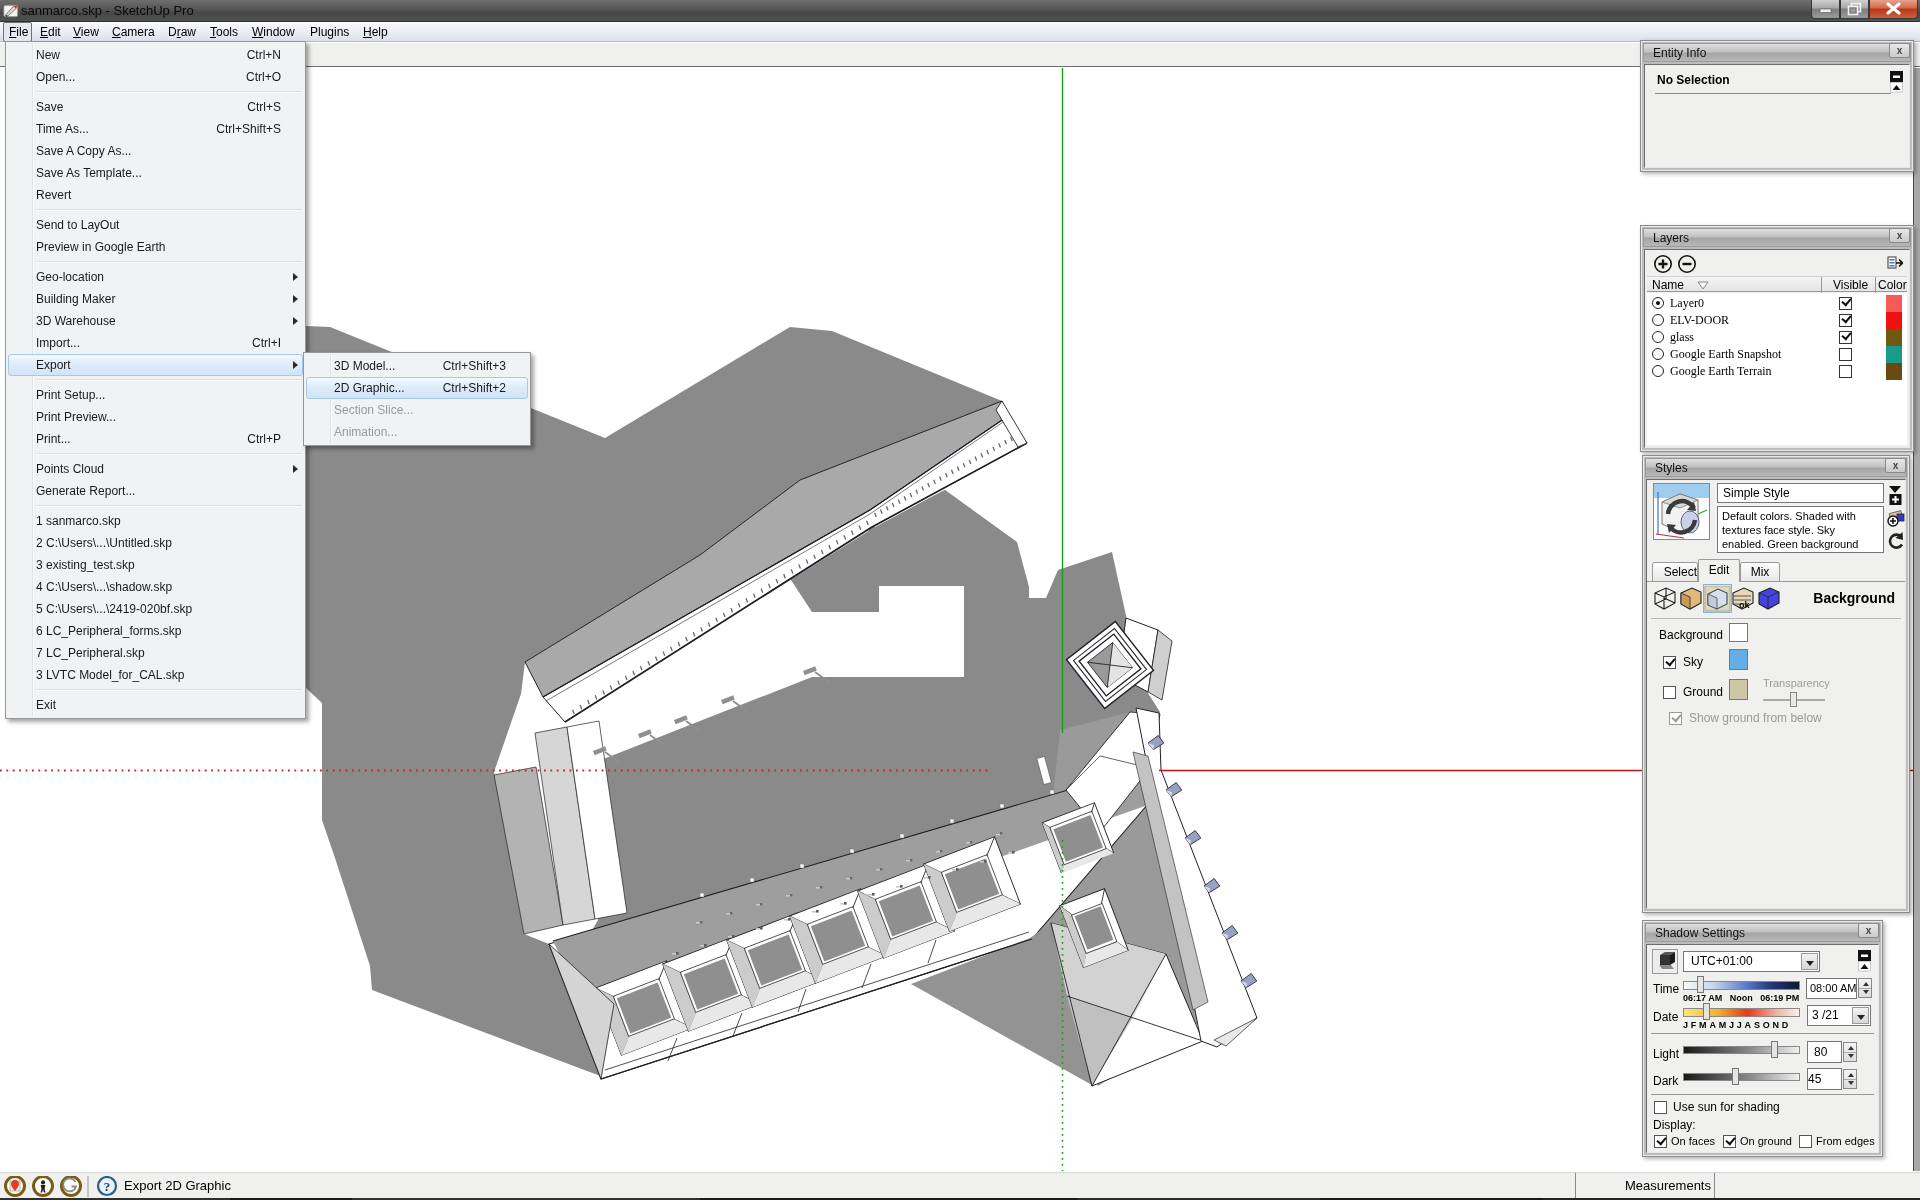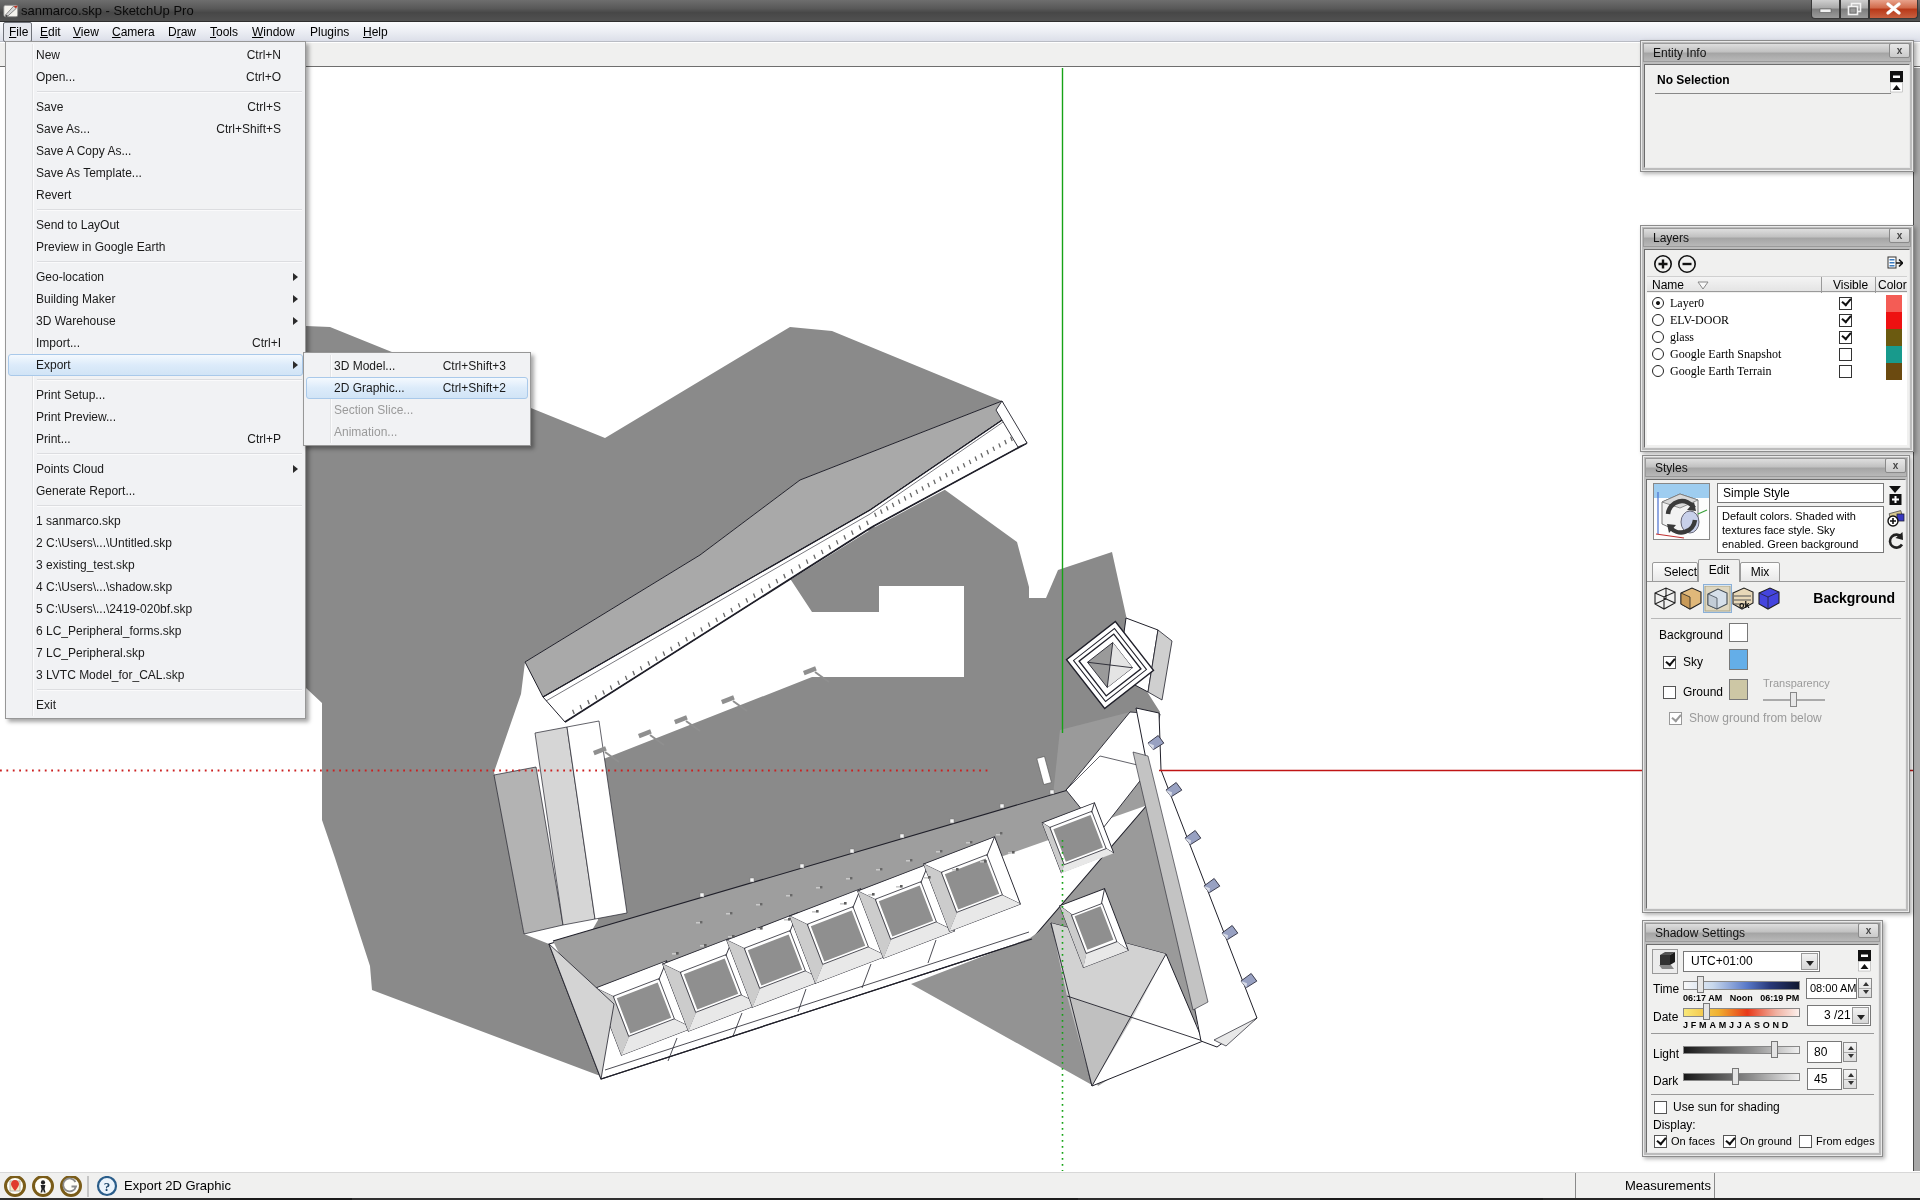--- a/index.html
+++ b/index.html
@@ -464,21 +464,21 @@
     <div class="mrow">
         <span class="lab">Open...</span>
         <span class="sc">Ctrl+O</span>
       </div>
     <div class="msep"></div>
     <div class="mrow">
         <span class="lab">Save</span>
         <span class="sc">Ctrl+S</span>
       </div>
     <div class="mrow">
-        <span class="lab">Save As...</span>
+        <span class="lab">Time As...</span>
         <span class="sc">Ctrl+Shift+S</span>
       </div>
     <div class="mrow">
         <span class="lab">Save A Copy As...</span>
       </div>
     <div class="mrow">
         <span class="lab">Save As Template...</span>
       </div>
     <div class="mrow">
         <span class="lab">Revert</span>
@@ -766,33 +766,33 @@
       <div style="position:absolute;left:50px;top:31px;width:7px;height:17px;background:#e4e4e4;border:1px solid #777"></div>
       <div style="position:absolute;left:36px;top:48px;font-size:9px;font-weight:bold">06:17 AM&nbsp;&nbsp;&nbsp;Noon&nbsp;&nbsp;&nbsp;06:19 PM</div>
       <div class="box" style="left:159px;top:33px;width:51px;height:21px;line-height:19px;padding-left:3px;font-size:11px;white-space:nowrap">08:00 AM</div>
       <div class="spin" style="left:211px;top:33px">
           <span class="mid"></span>
         </div>
       <div style="position:absolute;left:6px;top:65px;font-size:12px">Date</div>
       <div style="position:absolute;left:36px;top:63px;width:117px;height:9px;border:1px solid #888;background:linear-gradient(90deg,#f8e878,#f0b030 30%,#e83818 55%,#f0b0a0 80%,#fcf0ec)"></div>
       <div style="position:absolute;left:56px;top:58px;width:7px;height:17px;background:#e4e4e4;border:1px solid #777"></div>
       <div style="position:absolute;left:36px;top:75px;width:120px;font-size:9px;font-weight:bold;letter-spacing:2.8px">JFMAMJJASOND</div>
-      <div class="box" style="left:160px;top:60px;width:64px;height:21px;line-height:19px;padding-left:16px;font-size:12px">3 /21<span class="combo-arr"></span></div>
+      <div class="box" style="left:160px;top:60px;width:64px;height:21px;line-height:19px;padding-left:4px;font-size:12px">3 /21<span class="combo-arr"></span></div>
       <div style="position:absolute;left:4px;right:4px;top:88px;border-top:1px solid #999"></div>
       <div style="position:absolute;left:6px;top:102px;font-size:12px">Light</div>
       <div style="position:absolute;left:36px;top:101px;width:117px;height:8px;border:1px solid #888;background:linear-gradient(90deg,#181818,#909090 60%,#f0f0f0)"></div>
       <div style="position:absolute;left:124px;top:96px;width:7px;height:17px;background:#e4e4e4;border:1px solid #777"></div>
       <div class="box" style="left:160px;top:96px;width:35px;height:22px;line-height:20px;padding-left:6px;font-size:12px">80</div>
       <div class="spin" style="left:196px;top:97px;height:20px">
           <span class="mid"></span>
         </div>
       <div style="position:absolute;left:6px;top:129px;font-size:12px">Dark</div>
       <div style="position:absolute;left:36px;top:128px;width:117px;height:8px;border:1px solid #888;background:linear-gradient(90deg,#181818,#909090 60%,#f0f0f0)"></div>
       <div style="position:absolute;left:85px;top:123px;width:7px;height:17px;background:#e4e4e4;border:1px solid #777"></div>
-      <div class="box" style="left:160px;top:123px;width:35px;height:22px;line-height:20px;padding-left:6px;font-size:12px">45</div>
+      <div class="box" style="left:160px;top:123px;width:35px;height:22px;line-height:20px;font-size:12px">45</div>
       <div class="spin" style="left:196px;top:124px;height:20px">
           <span class="mid"></span>
         </div>
       <div style="position:absolute;left:4px;right:4px;top:149px;border-top:1px solid #999"></div>
       <span class="cb" style="left:7px;top:156px"></span>
       <div style="position:absolute;left:26px;top:155px;font-size:12px;white-space:nowrap">Use sun for shading</div>
       <div style="position:absolute;left:6px;top:173px;font-size:12px">Display:</div>
       <span class="cb on" style="left:7px;top:190px"></span>
       <div style="position:absolute;left:24px;top:190px;font-size:11px;white-space:nowrap">On faces</div>
       <span class="cb on" style="left:76px;top:190px"></span>

